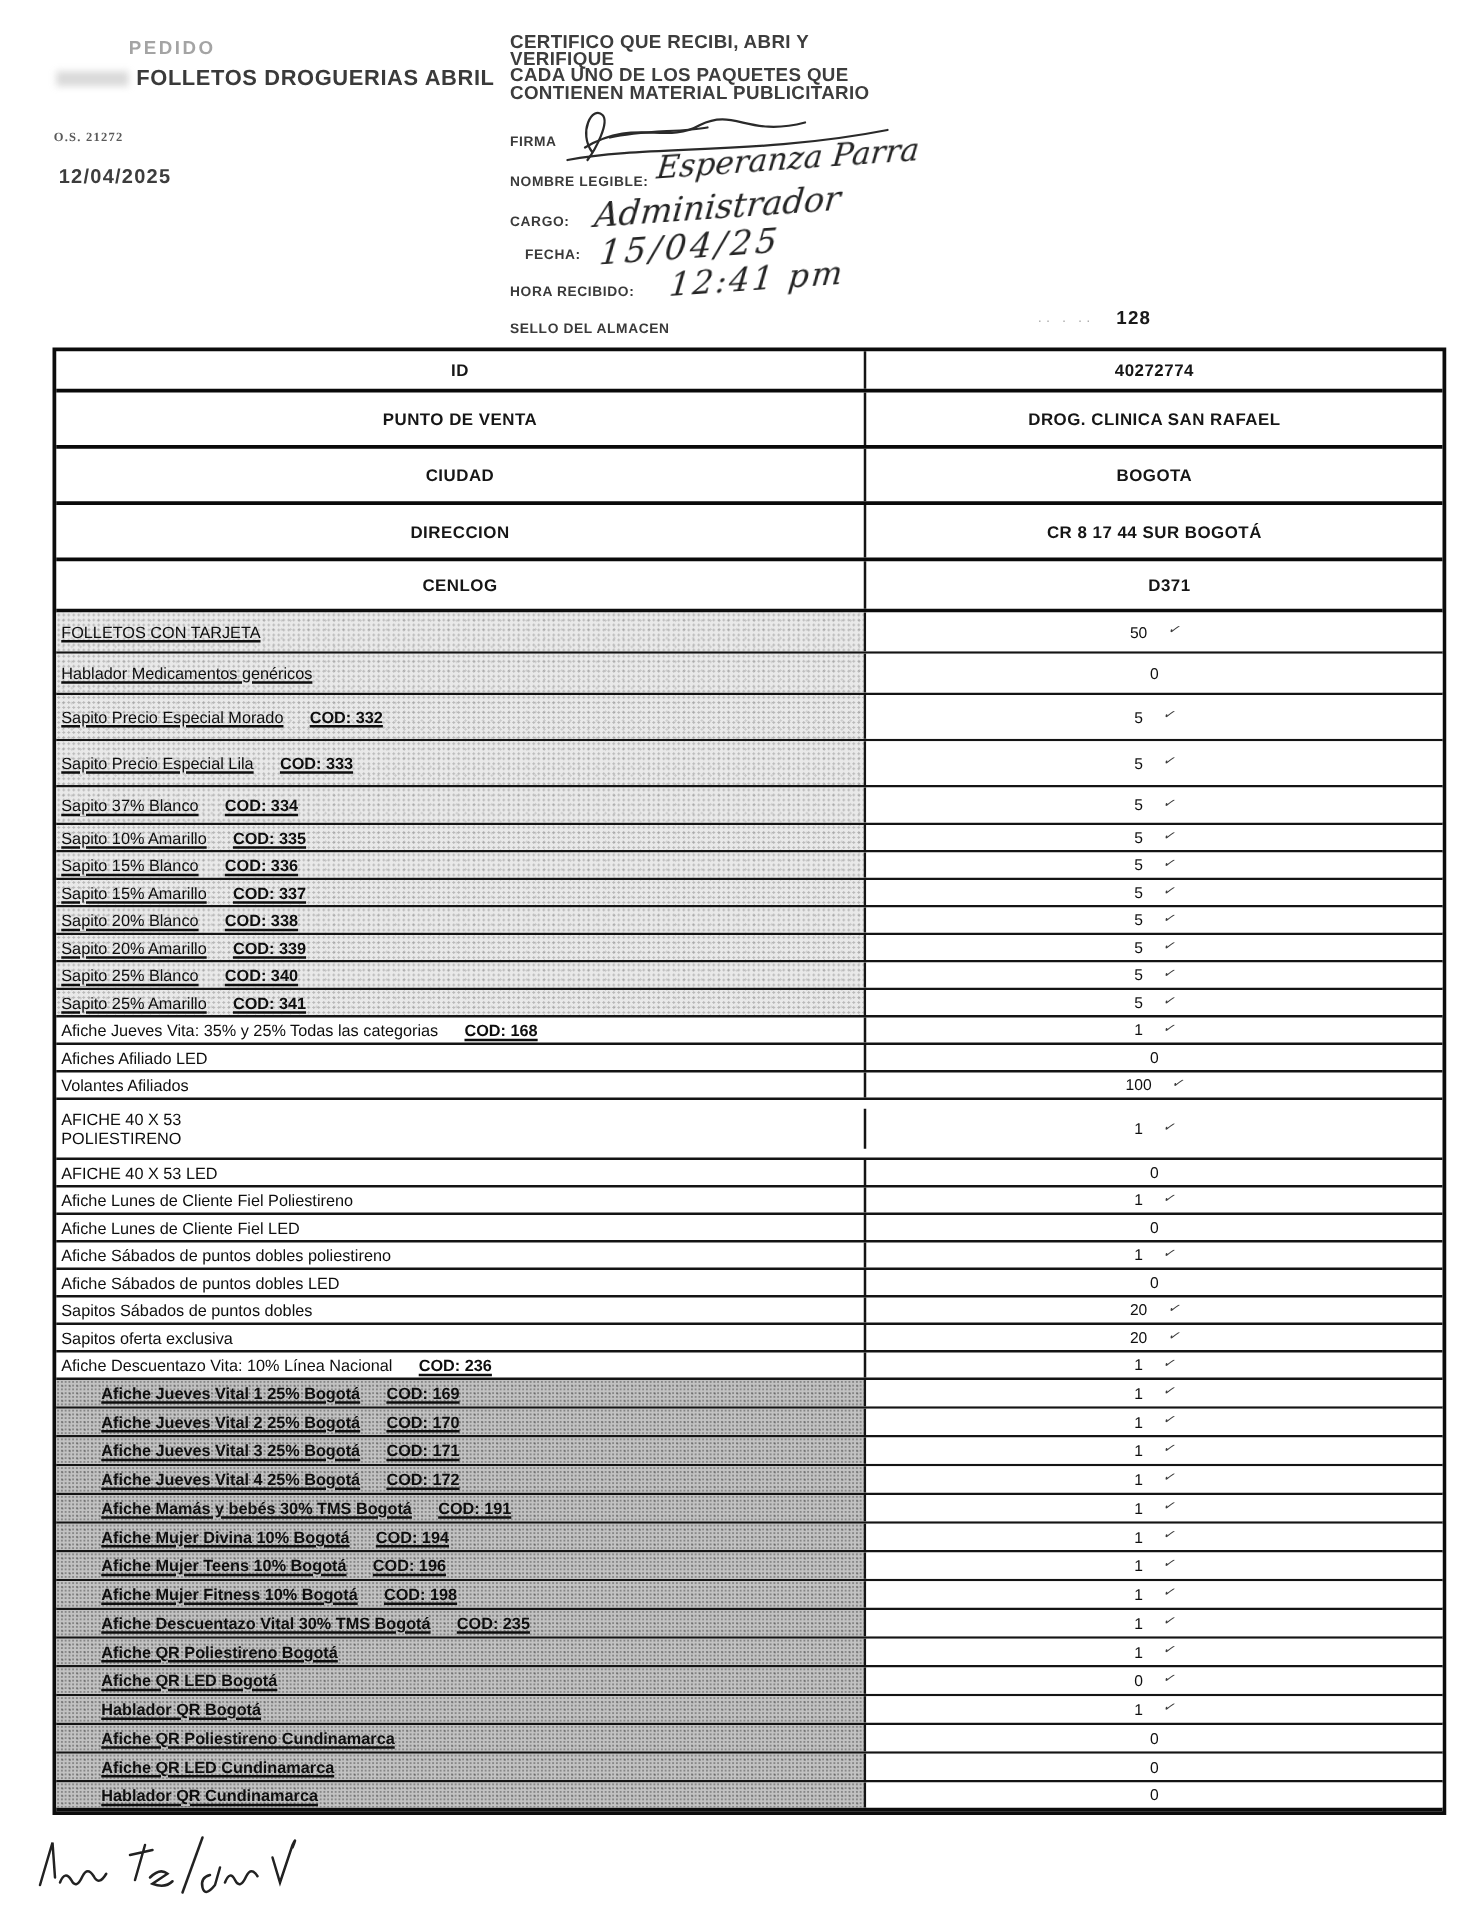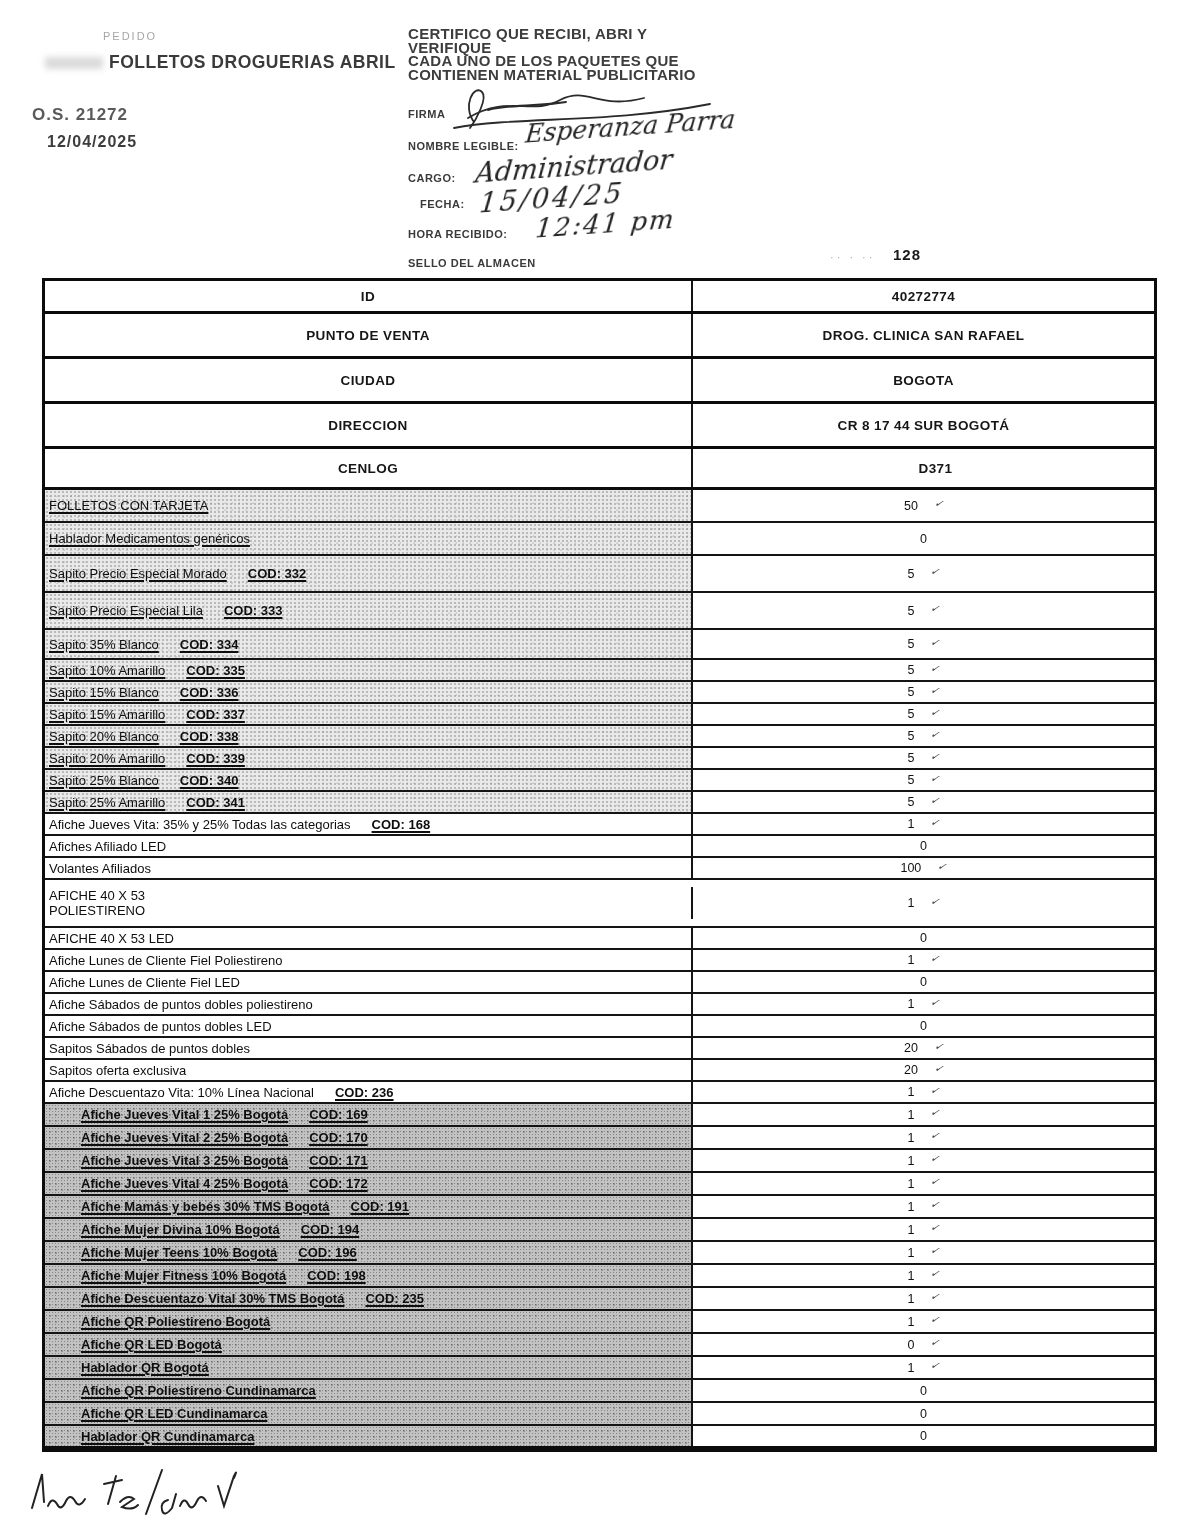--- a/index.html
+++ b/index.html
@@ -3,30 +3,30 @@
 <meta charset="utf-8">
 <style>
   html,body{margin:0;padding:0;}
   body{
     width:1183px;height:1528px;position:relative;background:#ffffff;
     font-family:"Liberation Sans",sans-serif;color:#111;overflow:hidden;
   }
   .abs{position:absolute;}
   
   .faint-title{
-    left:103px;top:30px;font-size:11px;font-weight:400;letter-spacing:2px;
+    left:103px;top:30px;font-size:15px;font-weight:700;letter-spacing:2px;
     color:rgba(90,90,90,.55);filter:blur(.5px);
   }
   .smudge{display:inline-block;width:58px;height:12px;background:rgba(150,150,150,.35);
     filter:blur(3px);vertical-align:middle;margin-right:6px;}
   .doc-title{
     left:45px;top:52px;font-size:17.5px;font-weight:700;letter-spacing:.5px;
     color:#3a3a3a;filter:blur(.3px);
   }
-  .os-number{left:32px;top:105px;font-size:17px;font-weight:700;letter-spacing:1px;color:#5a5a5a;filter:blur(.4px);}
+  .os-number{left:43px;top:105px;font-size:10px;font-weight:700;letter-spacing:1px;color:#5a5a5a;filter:blur(.4px);font-family:Liberation Serif, serif;}
   .os-date{left:47px;top:133px;font-size:16px;font-weight:700;letter-spacing:1px;color:#3d3d3d;filter:blur(.3px);}
   .cert{left:408px;top:27px;width:300px;font-size:15px;font-weight:700;
     letter-spacing:.3px;line-height:13.5px;color:#3d3d3d;filter:blur(.3px);}
   .flabel{font-size:11px;font-weight:700;letter-spacing:.5px;color:#3a3a3a;filter:blur(.25px);}
   .lab-firma{left:408px;top:108px;}
   .lab-nombre{left:408px;top:140px;}
   .lab-cargo{left:408px;top:172px;}
   .lab-fecha{left:408px;top:198px;padding-left:12px;}
   .lab-hora{left:408px;top:228px;}
   .lab-sello{left:408px;top:257px;}
@@ -201,21 +201,21 @@
           <span class="item-label u">Sapito Precio Especial Lila</span>
           <span class="cod">COD: 333</span>
         </div>
         <div class="cell qty-cell">
           <span class="qty">5</span>
           <span class="check">✓</span>
         </div>
       </div>
       <div class="row item-row shade-light">
         <div class="cell label-cell">
-          <span class="item-label u">Sapito 35% Blanco</span>
+          <span class="item-label u">Sapito 37% Blanco</span>
           <span class="cod">COD: 334</span>
         </div>
         <div class="cell qty-cell">
           <span class="qty">5</span>
           <span class="check">✓</span>
         </div>
       </div>
       <div class="row item-row shade-light">
         <div class="cell label-cell">
           <span class="item-label u">Sapito 10% Amarillo</span>

